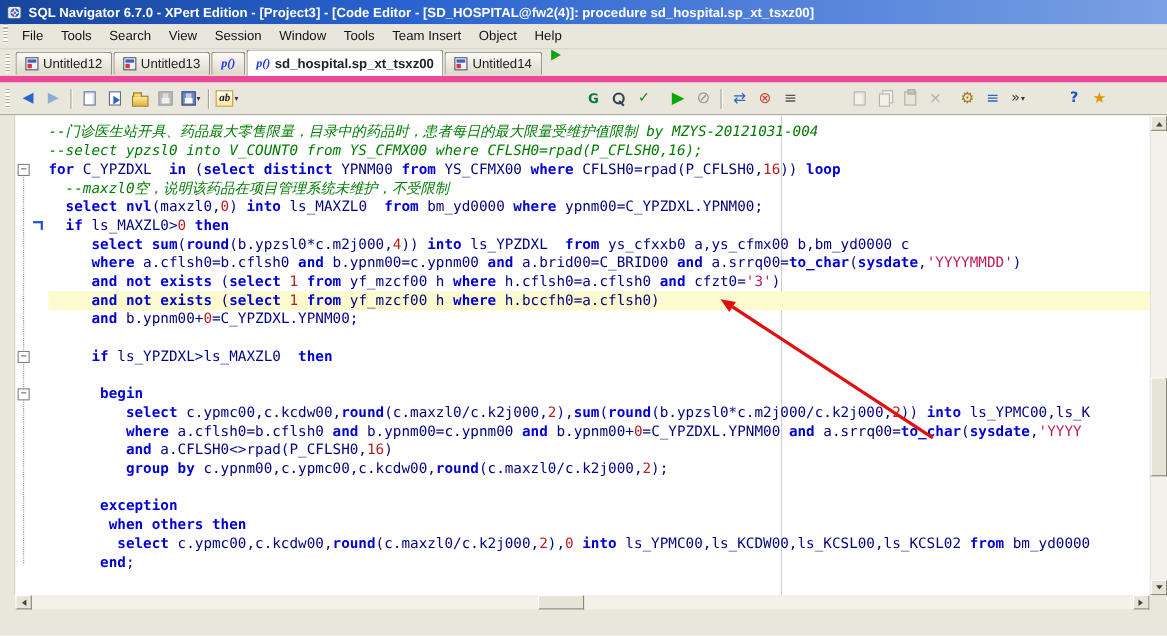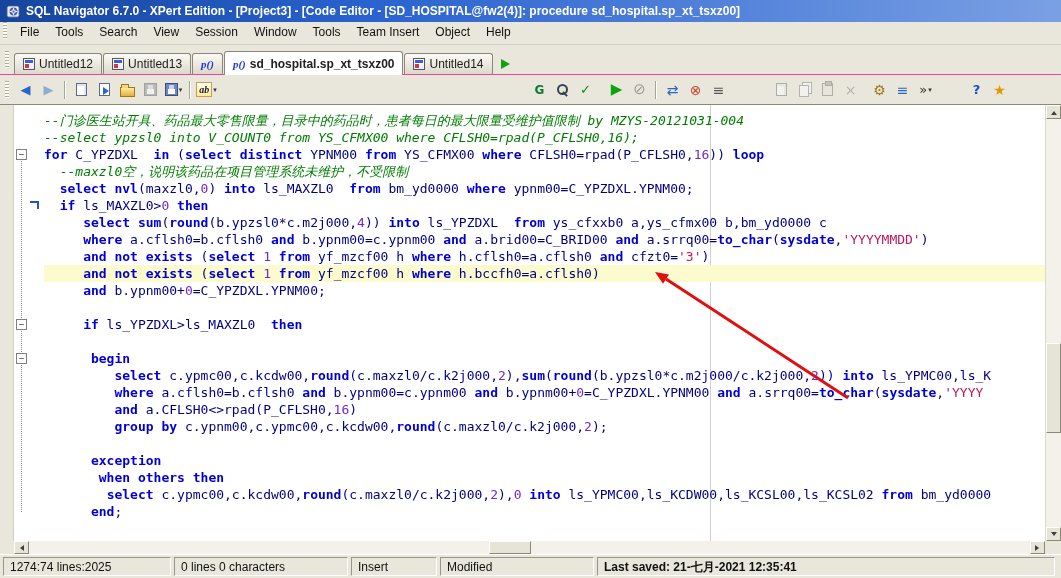--- a/index.html
+++ b/index.html
@@ -14,22 +14,22 @@
     font:bold 12px "Liberation Sans",sans-serif;white-space:nowrap;overflow:hidden;}
 
   
   .menubar{height:23px;flex:0 0 23px;display:flex;align-items:flex-start;background:var(--chrome);
     border-bottom:1px solid #d2cfc3;}
   .menu-item{padding:3px 8px;font-size:12px;color:#111;cursor:default;}
   .grip{width:4px;height:17px;margin:0 5px 0 3px;
     background:repeating-linear-gradient(180deg,#b0ac9e 0 1px,#fdfdf8 1px 3px);}
 
   
-  .tabbar{height:30px;flex:0 0 30px;display:flex;align-items:flex-end;background:var(--chrome);
-    border-bottom:1px solid #ec4899;padding-left:2px;}
+  .tabbar{height:30px;flex:0 0 30px;display:flex;align-items:flex-start;background:var(--chrome);
+    border-bottom:6px solid #ec4899;padding-left:2px;}
   .tabs{display:flex;align-items:flex-end;}
   .tab{display:flex;align-items:center;gap:4px;height:21px;padding:0 8px;margin-right:1px;
     border:1px solid #8a8878;border-bottom:none;border-radius:3px 3px 0 0;
     background:linear-gradient(#fbfaf6,#dcd8ca);font-size:12px;color:#222;white-space:nowrap;}
   .tab.active{background:#fff;height:24px;font-weight:bold;margin-bottom:-1px;position:relative;z-index:2;}
   .tabic.proc{color:#2038d8;font:bold italic 11px "Liberation Serif",serif;}
   .sqlic{width:12px;height:12px;border:1px solid #556;background:linear-gradient(#fff,#e8ecf8);position:relative;display:inline-block;}
   .sqlic::before{content:"";position:absolute;top:1px;left:1px;right:1px;height:3px;background:#3a5fd0;}
   .sqlic::after{content:"";position:absolute;left:1px;bottom:1px;width:4px;height:4px;background:#d03a3a;}
   .tab-scroll{width:0;height:0;border:5px solid transparent;border-left:9px solid #12a012;margin:0 0 5px 7px;}
@@ -69,21 +69,21 @@
   .gutter{position:absolute;left:0;top:0;width:30px;bottom:0;z-index:3;}
   .fold-box{position:absolute;left:2px;width:11px;height:11px;border:1px solid #808080;background:#fff;color:#333;
     font:9px/9px "DejaVu Sans Mono",monospace;text-align:center;}
   .fold-line{position:absolute;left:7px;width:1px;border-left:1px dotted #909090;}
   .struct-marker{position:absolute;left:16px;width:9px;height:8px;border-top:2px solid #2a50c8;border-right:2px solid #2a50c8;}
   .code{position:absolute;left:30px;top:7px;right:0;font:13px/17px "DejaVu Sans Mono",monospace;white-space:pre;z-index:1;}
   .line{height:17px;white-space:pre;}
   .code .c{color:#007d00;font-style:italic;}
   .code .k{color:#0000d4;font-weight:bold;}
   .code .n{color:#000080;}
-  .code .r{color:#6d28d9;}
+  .code .r{color:#b91c1c;}
   .code .s{color:#be185d;}
   .margin-guide{position:absolute;left:696px;top:0;bottom:0;width:1px;background:#d0d0d0;z-index:0;}
   svg.annotation{position:absolute;left:0;top:0;width:100%;height:100%;pointer-events:none;z-index:6;}
 
   
   .vscroll{width:16px;flex:0 0 16px;display:flex;flex-direction:column;background:#f3f1e9;border-left:1px solid #dcd9cd;}
   .sb-btn{width:100%;height:14px;background:#e6e3d7;border:1px solid;border-color:#fff #8a8878 #8a8878 #fff;
     display:flex;align-items:center;justify-content:center;flex:0 0 14px;}
   .vtrack{flex:1;position:relative;}
   .vthumb{position:absolute;top:55%;left:0;right:0;height:90px;background:#e6e3d7;border:1px solid;border-color:#fff #8a8878 #8a8878 #fff;}
@@ -299,21 +299,14 @@
       <div class="htrack">
         <div class="hthumb"></div>
       </div>
       <span class="hbtn">
           <span class="tri right"></span>
         </span>
     </div>
     <div class="corner r"></div>
   </div>
 
-  <div class="statusbar" id="statusbar">
-      <div class="panel" style="width: 168px;">1274:74 lines:2025</div>
-      <div class="panel" style="width: 174px;">0 lines 0 characters</div>
-      <div class="panel" style="width: 86px;">Insert</div>
-      <div class="panel" style="width: 154px;">Modified</div>
-      <div class="panel bold" style="flex: 1 1 0%;">Last saved: 21-七月-2021 12:35:41</div>
-    </div>
 
 </div>
 
 </body></html>

